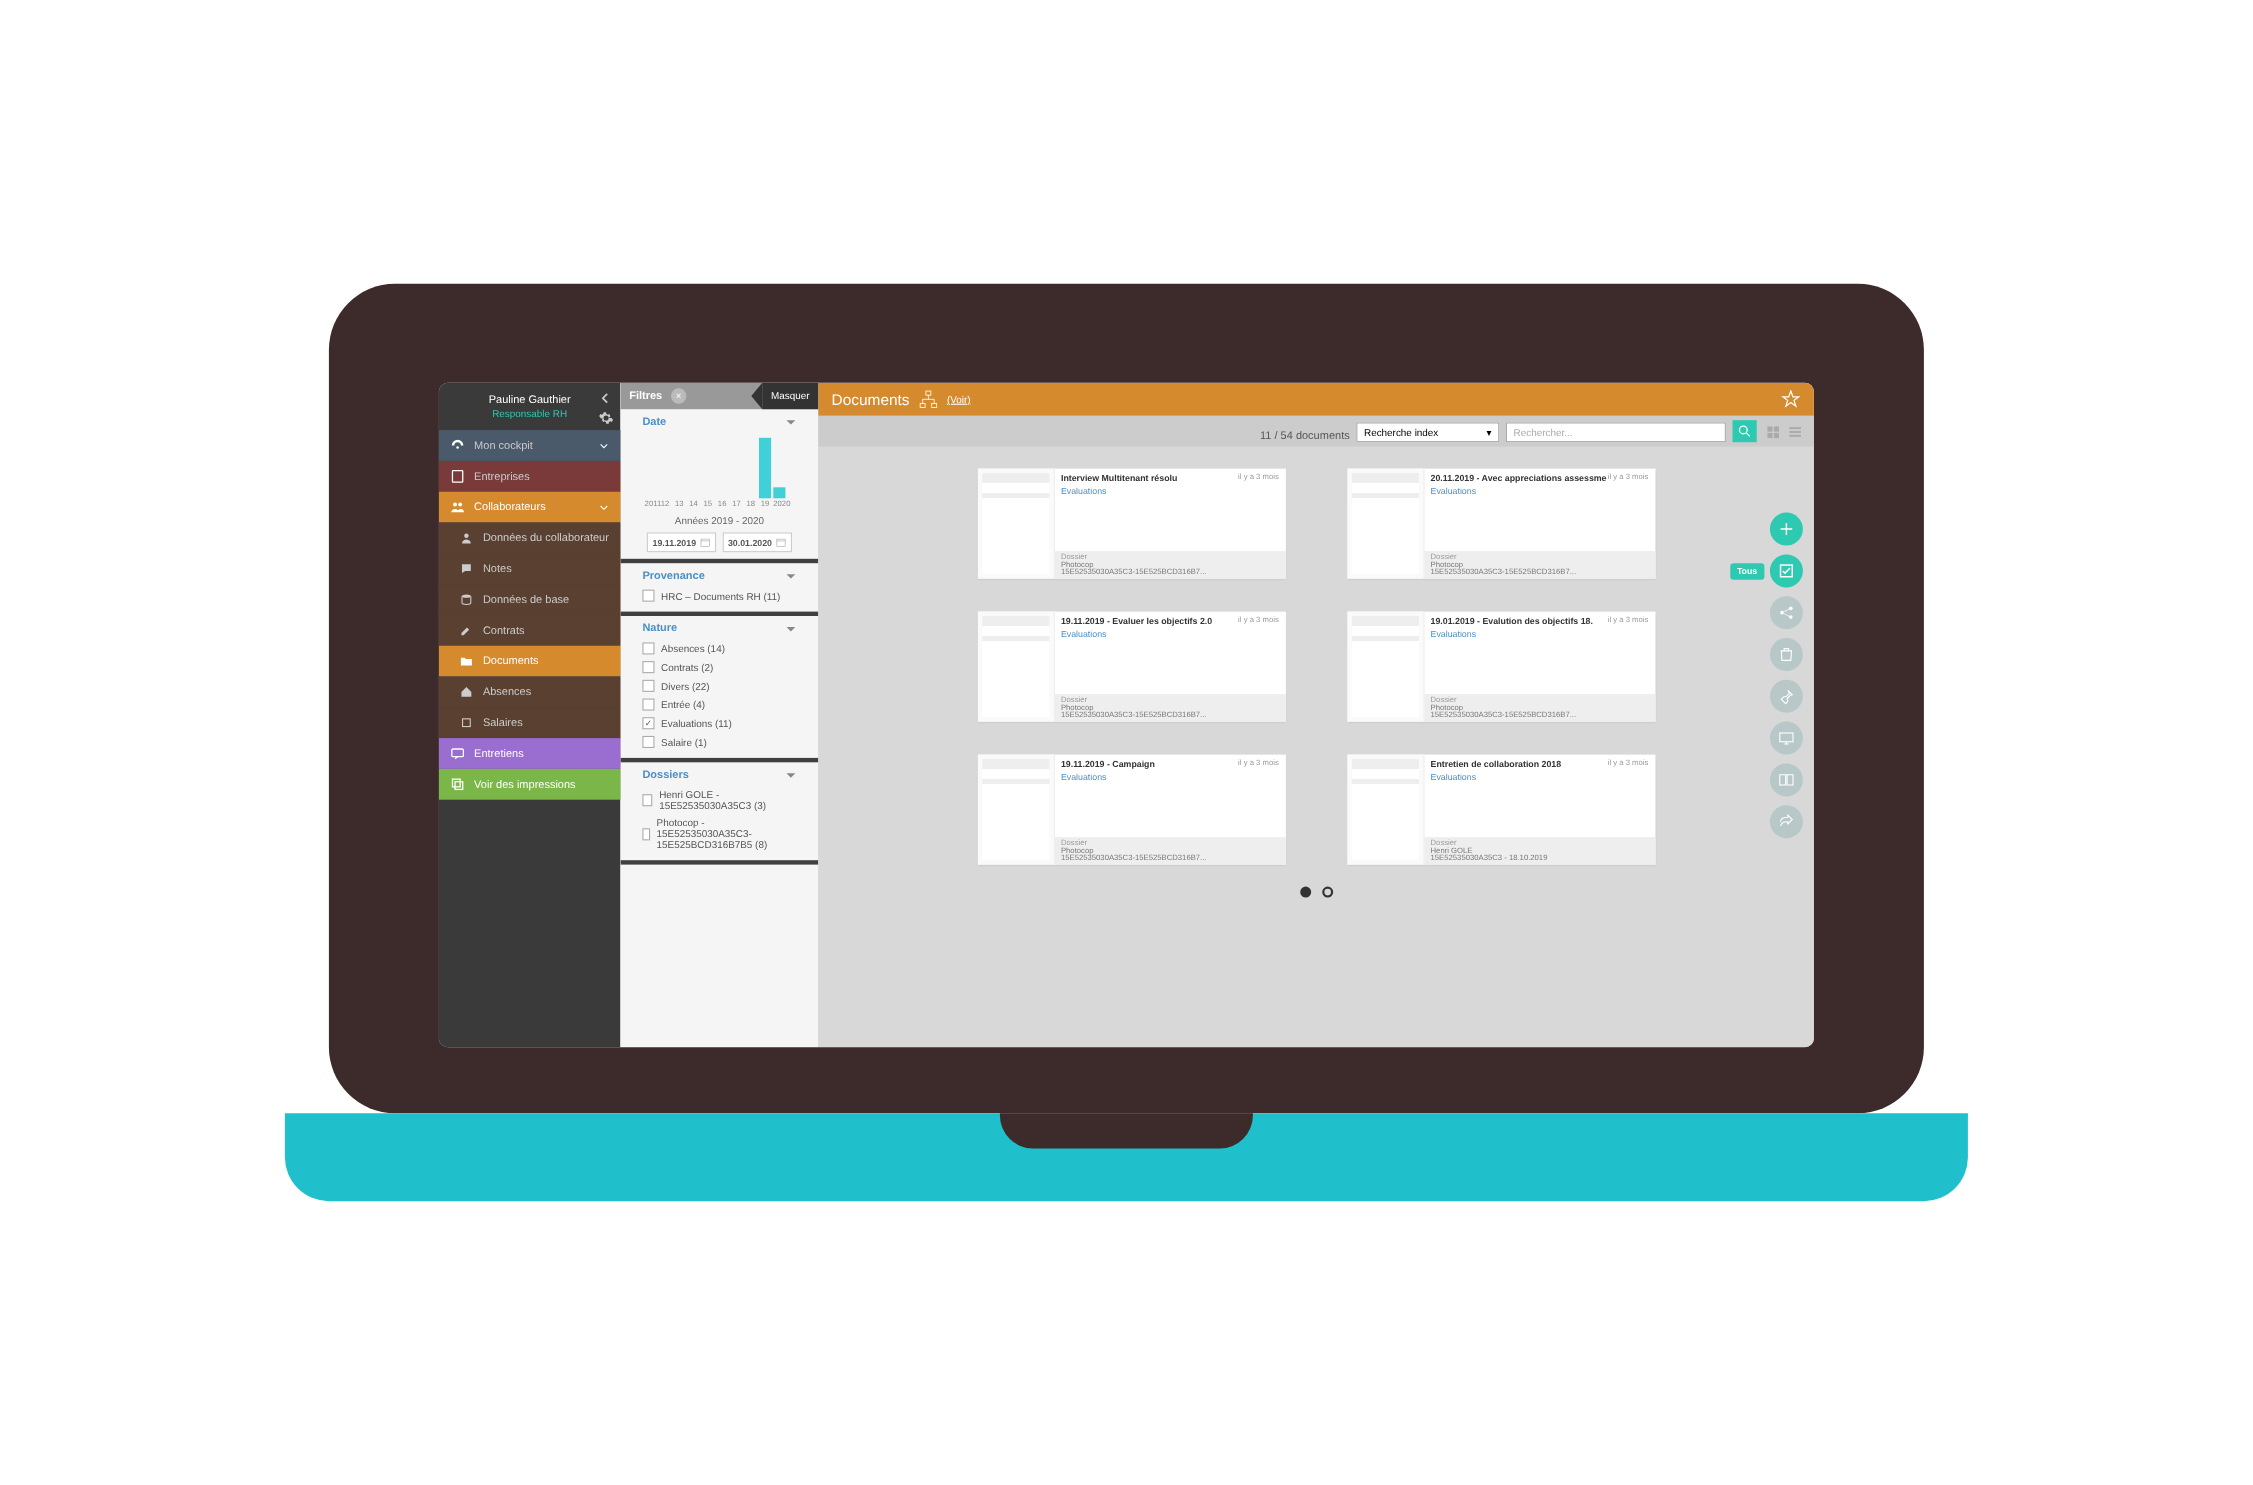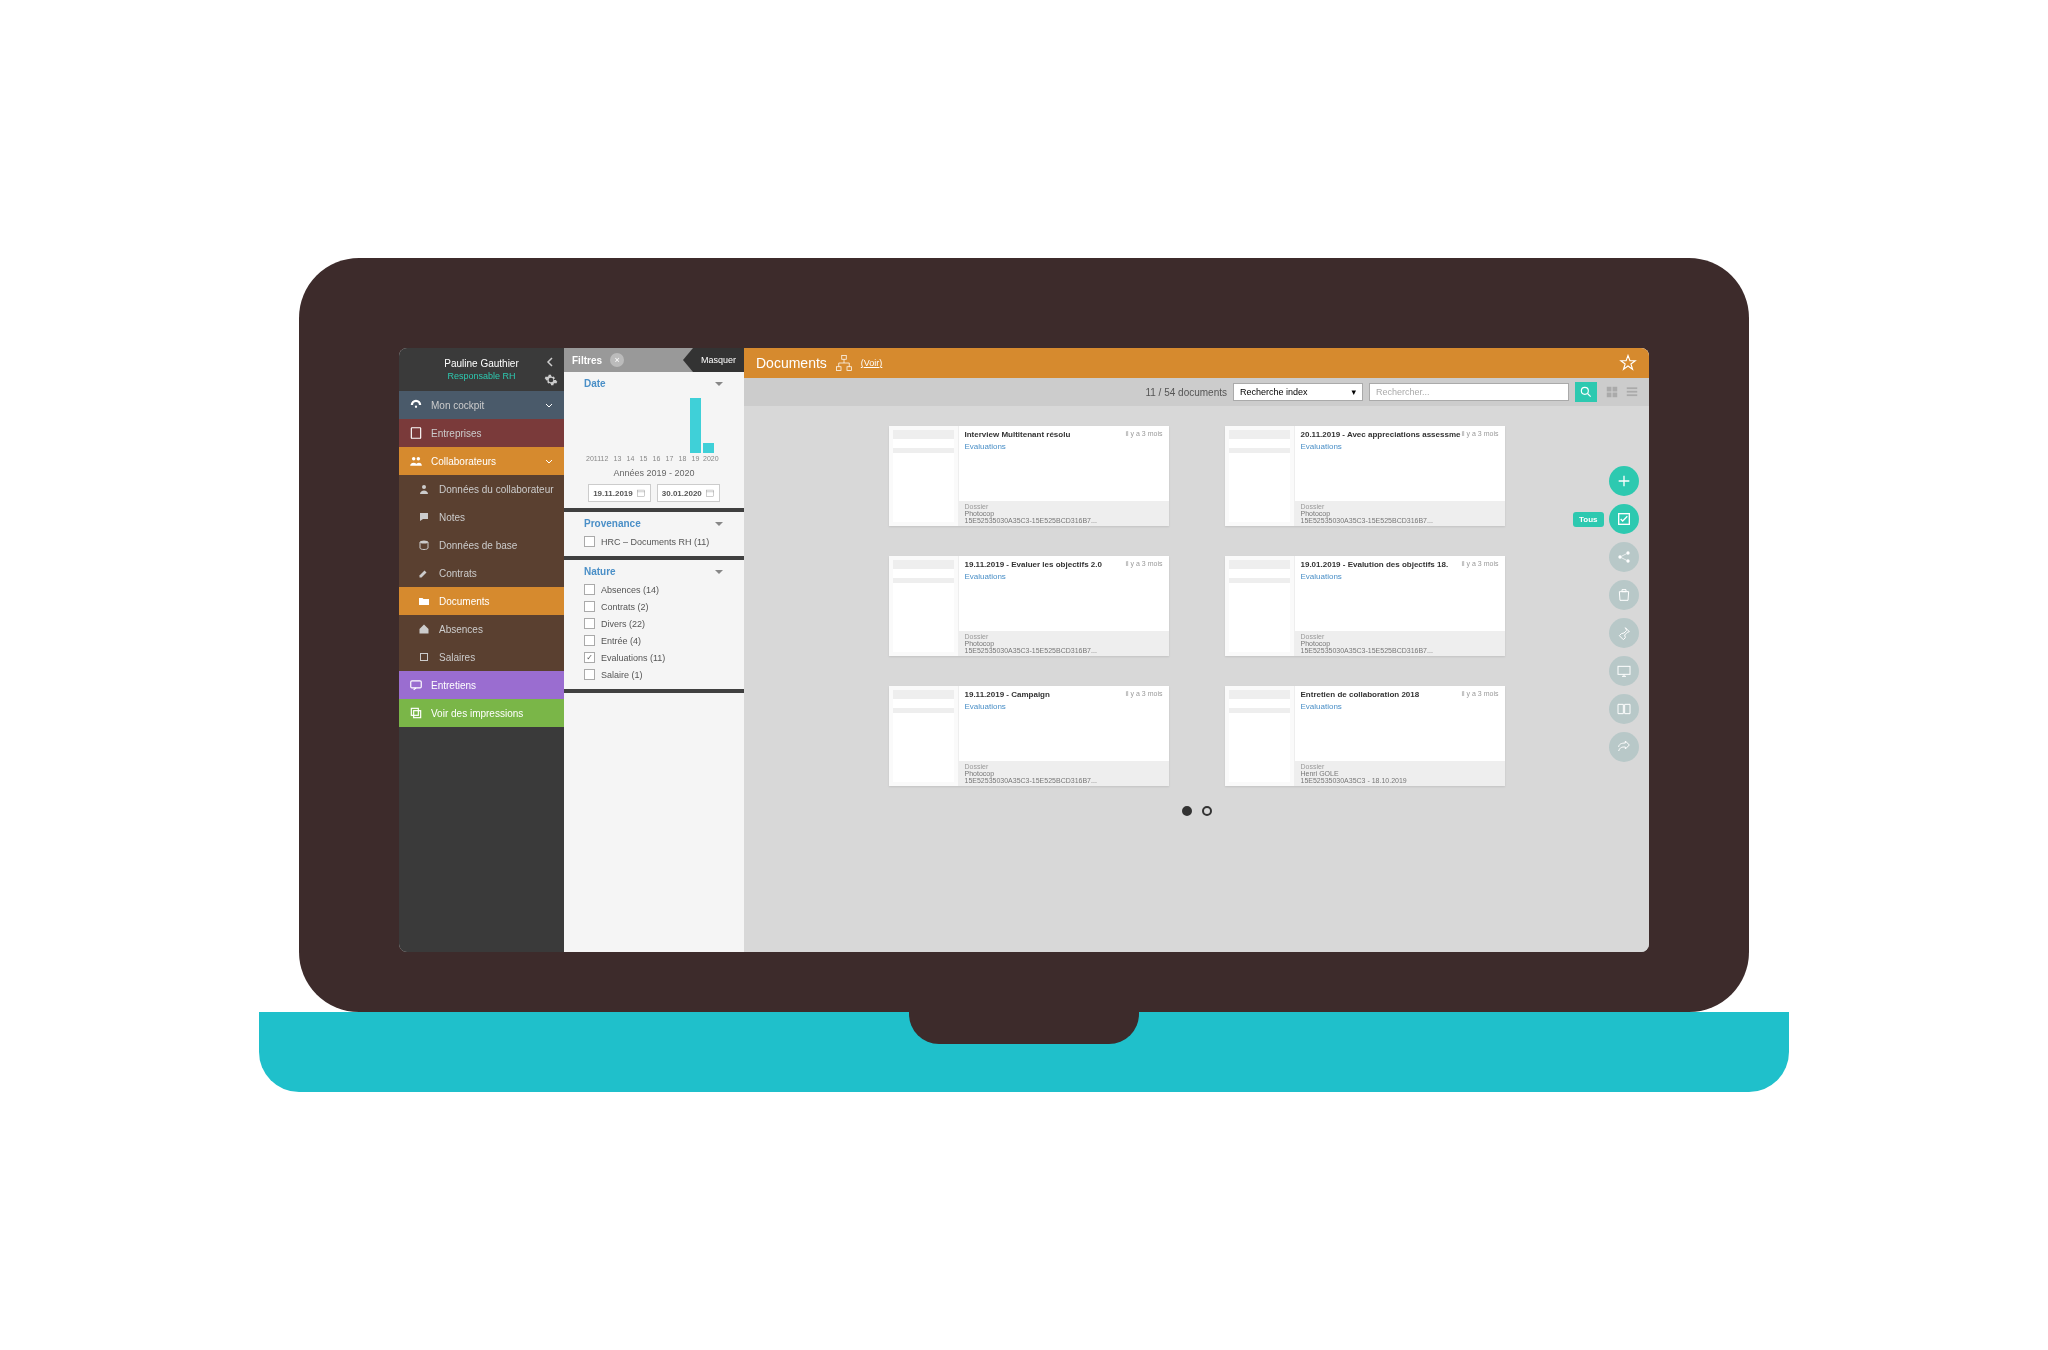--- a/index.html
+++ b/index.html
@@ -47,21 +47,21 @@
 .date-box { background: #fff; border: 1px solid #ccc; padding: 3px 4px; font-size: 8px; display: flex; align-items: center; gap: 3px; font-weight: bold; }
 .filter-item { display: flex; align-items: center; gap: 6px; padding: 3px 0; font-size: 9px; }
 .filter-cb { width: 11px; height: 11px; border: 1px solid #aaa; background: #fff; display: flex; align-items: center; justify-content: center; font-size: 8px; }
 
 
 .main { flex: 1; display: flex; flex-direction: column; background: #d8d8d8; }
 .main-header { background: #d68a2e; color: #fff; padding: 6px 12px; display: flex; align-items: center; gap: 8px; }
 .main-title { font-size: 14px; font-weight: normal; }
 .voir-link { font-size: 9px; text-decoration: underline; }
 .star { margin-left: auto; width: 18px; height: 18px; }
-.toolbar { background: #ccc; padding: 4px 8px; display: flex; align-items: center; gap: 6px; font-size: 10px; }
+.toolbar { background: #ccc; padding: 4px 8px; display: flex; align-items: flex-end; gap: 6px; font-size: 10px; }
 .doc-count { margin-left: auto; color: #555; }
 .dropdown { background: #fff; border: 1px solid #aaa; padding: 3px 6px; font-size: 9px; width: 130px; display: flex; justify-content: space-between; align-items: center; }
 .search-box { background: #fff; border: 1px solid #aaa; padding: 3px 6px; font-size: 9px; width: 200px; color: #aaa; }
 .search-btn { background: #2dc9b0; width: 22px; height: 20px; display: flex; align-items: center; justify-content: center; }
 .view-toggle { display: flex; gap: 2px; }
 .view-btn { width: 18px; height: 18px; display: flex; align-items: center; justify-content: center; }
 
 .doc-grid-wrap { flex: 1; position: relative; padding: 20px 60px; overflow: auto; }
 .doc-grid { display: grid; grid-template-columns: repeat(2, 280px); gap: 30px 56px; justify-content: center; }
 .doc-card { background: #fff; display: flex; height: 100px; box-shadow: 0 1px 2px rgba(0,0,0,0.1); }
@@ -321,20 +321,38 @@
               <span class="filter-cb"></span>
               <span>Entrée (4)</span>
             </div>
     <div class="filter-item">
               <span class="filter-cb">✓</span>
               <span>Evaluations (11)</span>
             </div>
     <div class="filter-item">
               <span class="filter-cb"></span>
               <span>Salaire (1)</span>
+            </div>
+  </div>
+  <div class="filter-section">
+    <div class="filter-section-hdr">
+      <span>Dossiers</span>
+      <span>
+                <svg width="10" height="10" viewBox="0 0 10 10">
+                  <path d="M1 3l4 4 4-4" fill="#888"></path>
+                </svg>
+              </span>
+    </div>
+    <div class="filter-item">
+              <span class="filter-cb"></span>
+              <span>Henri GOLE - 15E52535030A35C3 (3)</span>
+            </div>
+    <div class="filter-item">
+              <span class="filter-cb"></span>
+              <span>Photocop - 15E52535030A35C3-15E525BCD316B7B5 (8)</span>
             </div>
   </div>
 </div>
 
 <div class="main">
   <div class="main-header">
     <span class="main-title">Documents</span>
     <svg width="18" height="18" viewBox="0 0 24 24">
               <rect x="9" y="2" width="6" height="5" fill="none" stroke="#fff"></rect>
               <rect x="2" y="17" width="6" height="5" fill="none" stroke="#fff"></rect>

